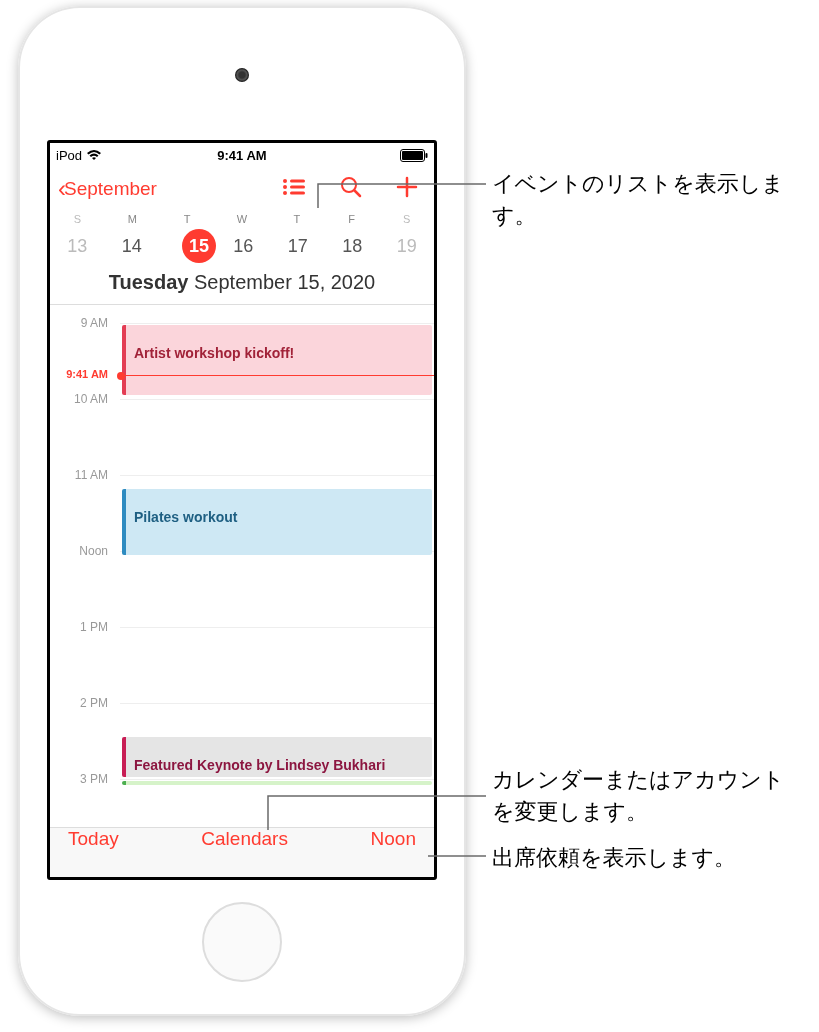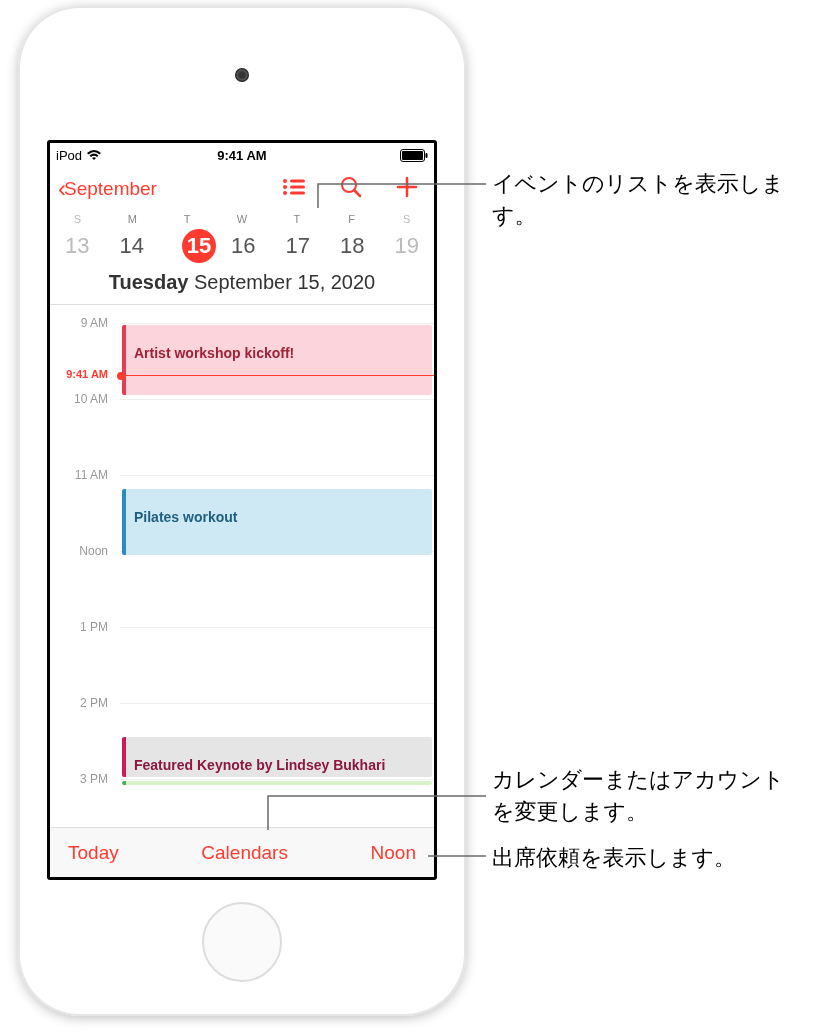--- a/index.html
+++ b/index.html
@@ -102,21 +102,21 @@
     padding: 2px 0 4px;
   }
   .week-letters > div:first-child, .week-letters > div:last-child { color: #bbb; }
   .week-nums {
     display: grid;
     grid-template-columns: repeat(7,1fr);
     text-align: center;
     padding-bottom: 8px;
   }
   .week-nums .day {
-    font-size: 22px;
+    font-size: 18px;
     color: #555;
     width: 34px; height: 34px;
     line-height: 34px;
     margin: 0 auto;
     border-radius: 50%;
     cursor: pointer;
   }
   .week-nums .day.weekend { color: #bbb; }
   .week-nums .day.sel { background: #ff3b30; color: #fff; font-weight: 600; margin-left: 23px; }
   .datehead {
@@ -191,21 +191,21 @@
   .ev-blue  { background: #cee8f4; border-color: #2e8bc0; color: #1e5f82; }
   .ev-rose  { background: #e5e5e5; border-color: #c81e55; color: #8c1640; }
   .ev-green { background: #d6f3c9; border-color: #4caf50; color: #2e6b30; }
   
   
   .toolbar {
     position: absolute;
     left: 0; right: 0; bottom: 0;
     height: 50px;
     display: flex;
-    align-items: center;
+    align-items: flex-start;
     justify-content: space-between;
     padding: 0 18px;
     background: rgba(248,248,248,0.94);
     border-top: 1px solid #ddd;
     font-size: 19px;
     color: #ff3b30;
   }
   .toolbar > span { cursor: pointer; }
   
   

